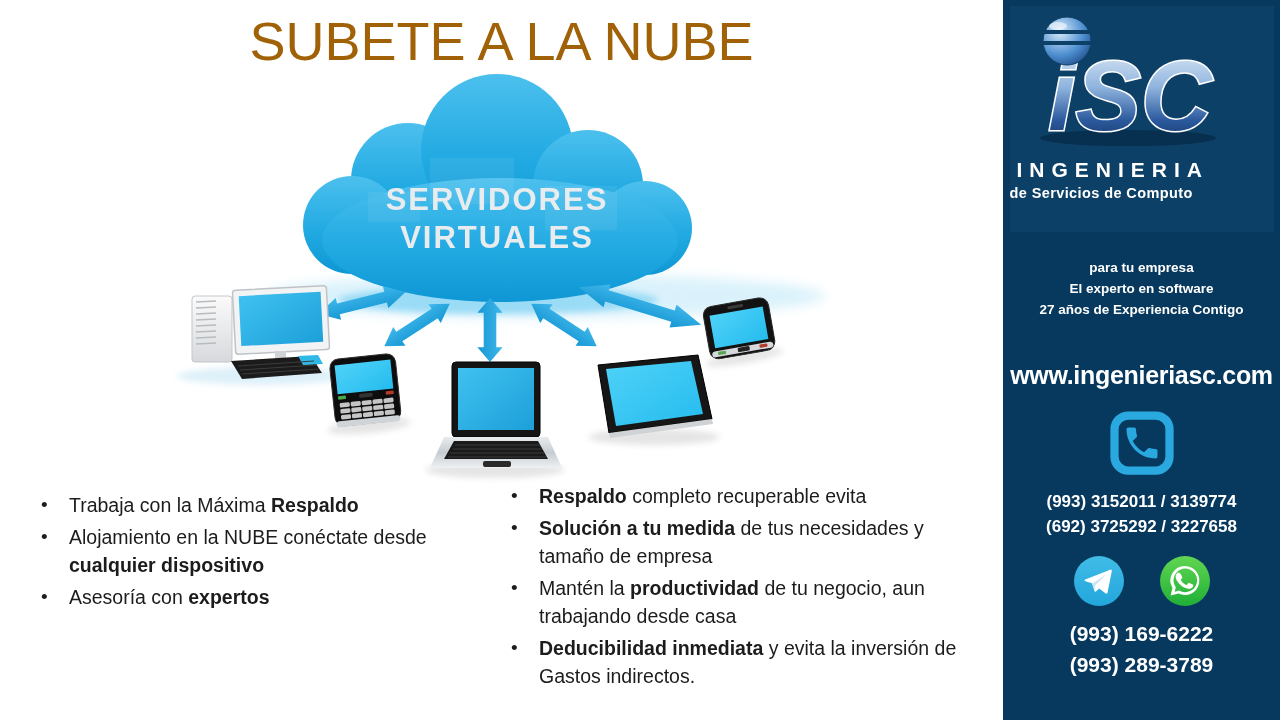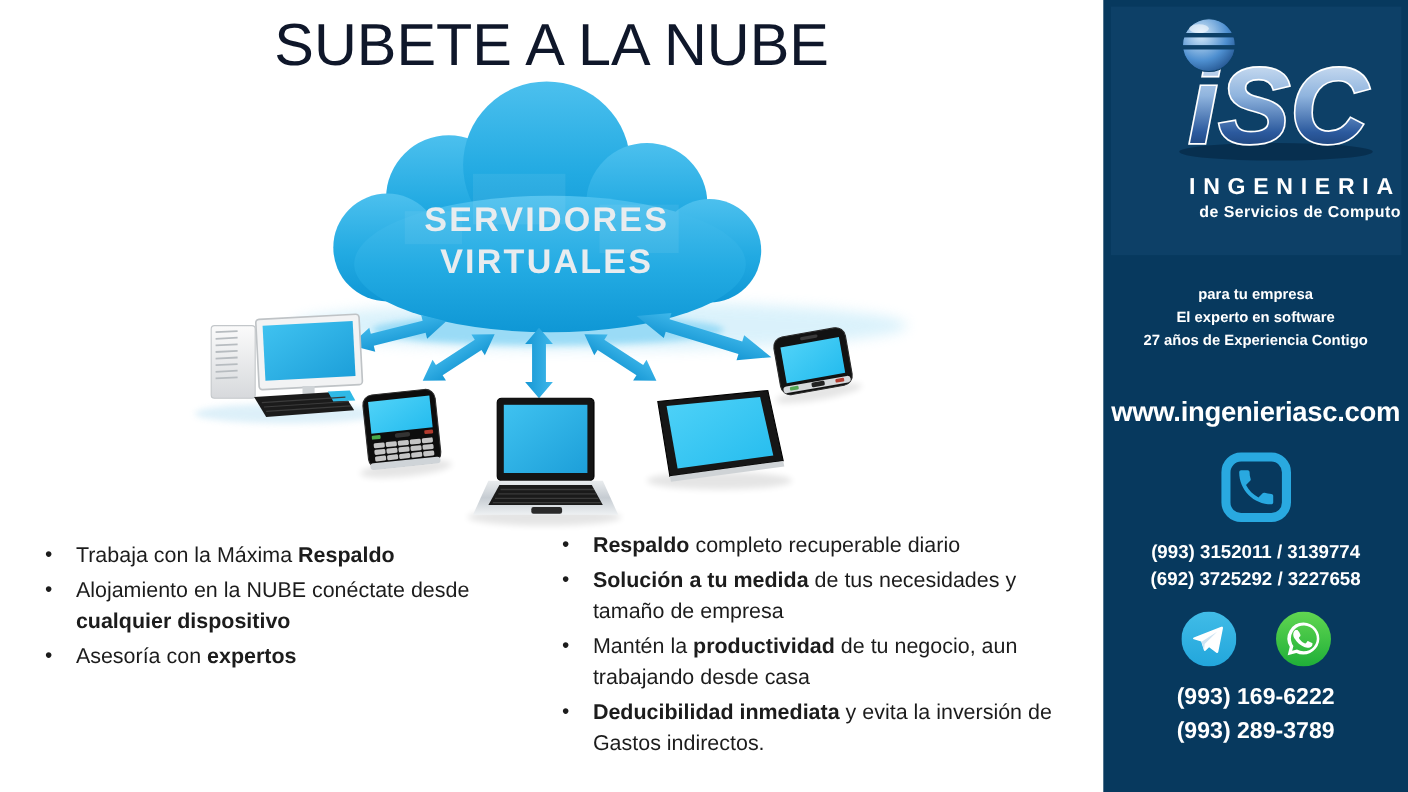--- a/index.html
+++ b/index.html
@@ -2,33 +2,33 @@
 <html><head>
 <meta charset="utf-8">
 <style>
   html,body{margin:0;padding:0;background:#fff;}
   body{width:1280px;height:720px;overflow:hidden;font-family:"Liberation Sans",sans-serif;-webkit-font-smoothing:antialiased;}
   .page{position:relative;width:1280px;height:720px;display:flex;background:#fff;}
   .main{position:relative;width:1003px;height:720px;background:#fff;}
   .sidebar{position:relative;width:277px;height:720px;background:#07395E;display:flex;flex-direction:column;align-items:center;color:#fff;}
 
   .page-title{position:absolute;top:10px;left:0;width:100%;text-align:center;
-    font-size:54px;color:#0f172a;letter-spacing:0;white-space:nowrap;}
+    font-size:54px;color:#a16207;letter-spacing:0;white-space:nowrap;}
 
   .illustration{position:absolute;top:58px;left:0;width:1003px;height:432px;}
 
   .bullets{position:absolute;color:#1c1c1c;font-size:19.5px;}
   .bullets ul{list-style:none;margin:0;padding:0;}
   .bullets li{position:relative;padding-left:31px;margin-bottom:4px;line-height:1.44;}
   .bullets li::before{content:"\2022";position:absolute;left:3px;top:0;font-size:19px;color:#1c1c1c;}
   .bullets .bold{font-weight:bold;}
   .bullets-left{left:38px;top:491px;width:462px;}
   .bullets-right{left:508px;top:482px;width:458px;}
 
-  .logo-panel{margin-top:6px;width:264px;height:226px;background:#0D4067;display:flex;flex-direction:column;align-items:flex-end;justify-content:flex-start;flex-shrink:0;}
+  .logo-panel{margin-top:6px;width:264px;height:226px;background:#0D4067;display:flex;flex-direction:column;align-items:flex-start;justify-content:flex-start;flex-shrink:0;}
   .logo-art{width:232px;height:146px;margin-top:4px;}
   .logo-title{font-size:21px;font-weight:bold;letter-spacing:7px;color:#fff;margin-top:2px;white-space:nowrap;text-indent:7px;}
   .logo-subtitle{font-size:14.5px;font-weight:bold;letter-spacing:0.4px;color:#fff;margin-top:3px;white-space:nowrap;}
 
   .tagline{margin-top:26px;text-align:center;font-weight:bold;font-size:13.5px;line-height:1.55;}
   .website{margin-top:40px;font-weight:bold;font-size:25px;letter-spacing:-0.3px;white-space:nowrap;}
   .phone-icon-wrap{margin-top:20px;height:66px;}
   .phone-numbers{margin-top:13px;font-weight:bold;font-size:17px;line-height:1.5;text-align:center;white-space:nowrap;}
   .social-row{display:flex;gap:36px;margin-top:16px;align-items:center;}
   .messaging-numbers{margin-top:12px;font-weight:bold;font-size:21px;line-height:1.5;text-align:right;white-space:nowrap;}
@@ -201,21 +201,21 @@
     <div class="bullets bullets-left">
       <ul>
           <li><span>Trabaja con la Máxima </span><span class="bold">Respaldo</span></li>
           <li><span>Alojamiento en la NUBE conéctate desde </span><span class="bold">cualquier dispositivo</span></li>
           <li><span>Asesoría con </span><span class="bold">expertos</span></li>
         </ul>
     </div>
 
     <div class="bullets bullets-right">
       <ul>
-          <li><span class="bold">Respaldo</span><span> completo recuperable diario</span></li>
+          <li><span class="bold">Respaldo</span><span> completo recuperable evita</span></li>
           <li><span class="bold">Solución a tu medida</span><span> de tus necesidades y tamaño de empresa</span></li>
           <li><span>Mantén la </span><span class="bold">productividad</span><span> de tu negocio, aun trabajando desde casa</span></li>
           <li><span class="bold">Deducibilidad inmediata</span><span> y evita la inversión de Gastos indirectos.</span></li>
         </ul>
     </div>
   </div>
 
   <div class="sidebar">
 
     <div class="logo-panel">

